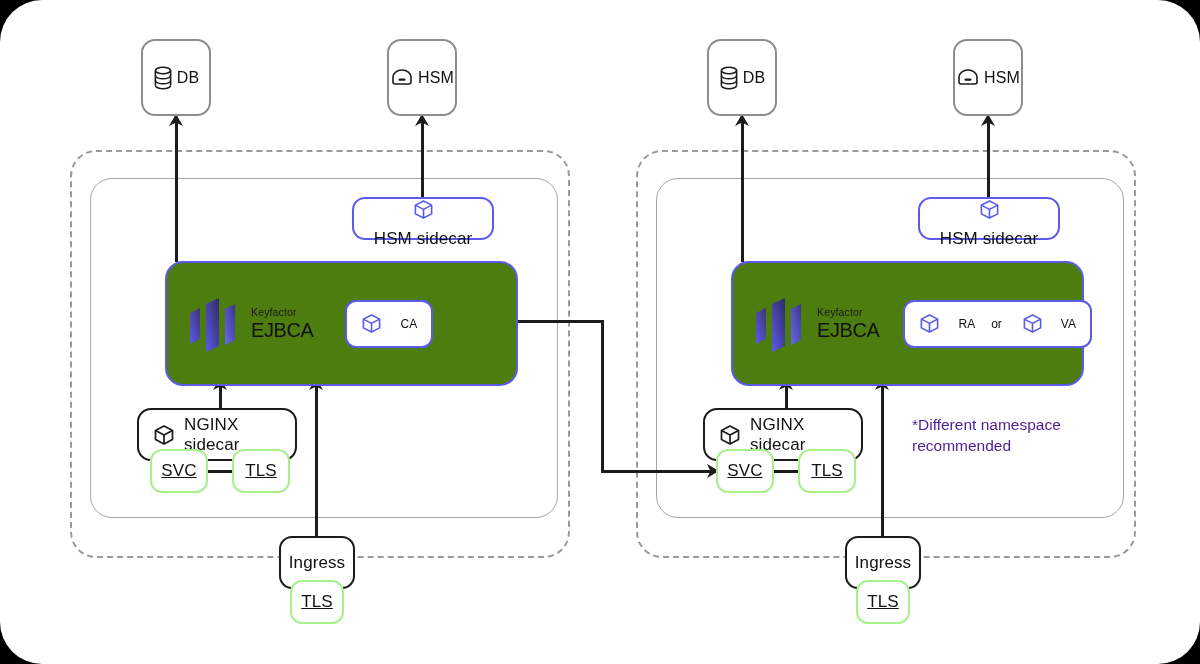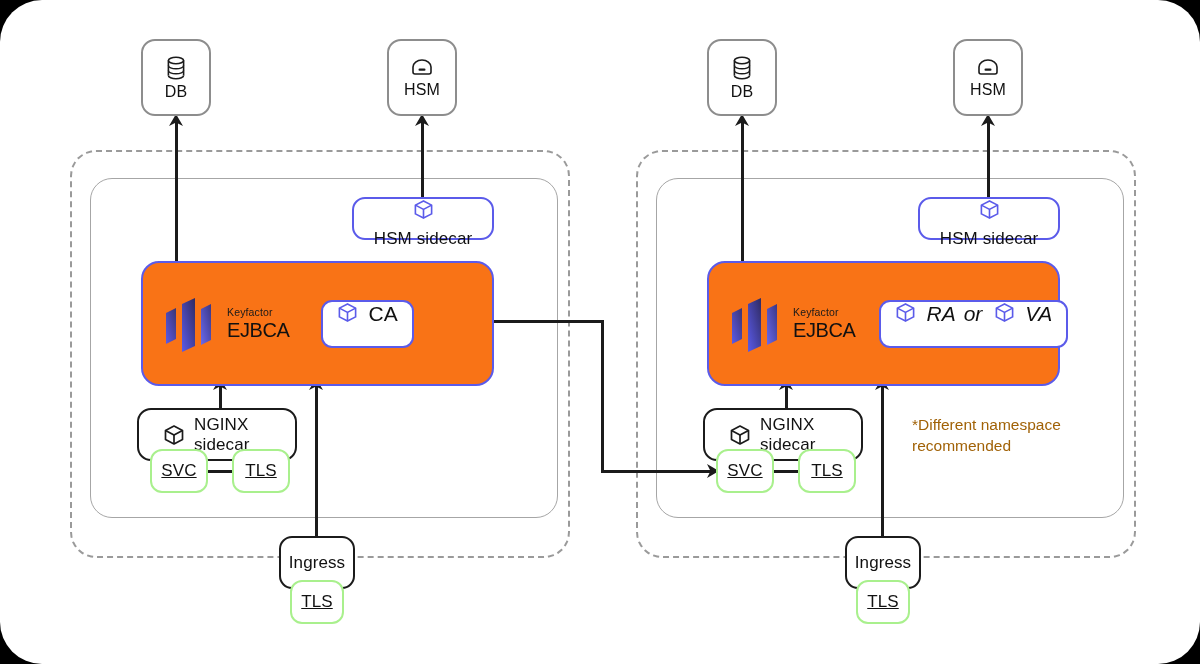--- a/index.html
+++ b/index.html
@@ -41,50 +41,51 @@
     font-size: 17px;
     color: #111111;
     letter-spacing: 0.1px;
   }
   .node-dark   { border: 2.4px solid #1b1b1b; }
   .node-gray   { border: 2.2px solid #8d8d8d; }
   .node-blue   { border: 2.4px solid #5b5bea; }
   .node-green  { border: 2.6px solid #a9f08d; text-decoration: underline; }
 
   .store-node {
-    flex-direction: column;
+    flex-direction: row;
     gap: 4px;
     font-size: 16px;
     border-radius: 14px;
   }
   .store-label { line-height: 1; }
 
   .sidecar-node {
     gap: 9px;
     padding: 0 14px;
     border-radius: 13px;
     font-size: 17px;
     justify-content: flex-start;
     flex-direction: column;
   }
   .nginx-node {
     gap: 9px;
-    padding: 0 24px;
+    padding: 0 14px;
     border-radius: 14px;
     font-size: 17px;
     justify-content: flex-start;
   }
 
   
   .ejbca-pod {
     border: 2.2px solid #5b5bea;
     border-radius: 18px;
-    background: #f97316;
+    background: #4d7c0f;
     display: flex;
     align-items: center;
+    margin-left: 24px;
   }
   .ejbca-brand {
     display: flex;
     align-items: center;
     gap: 14px;
   }
   .ejbca-wordmark { display: flex; flex-direction: column; justify-content: center; }
   .keyfactor-txt {
     font-size: 10.5px;
     color: #1a1a1a;
@@ -96,33 +97,33 @@
     font-size: 20px;
     color: #111111;
     line-height: 1;
     letter-spacing: -0.4px;
   }
   .role-chip {
     border: 2.4px solid #5b5bea;
     border-radius: 11px;
     background: #ffffff;
     display: flex;
-    align-items: flex-start;
+    align-items: center;
     justify-content: center;
-    gap: 10px;
-    font-size: 21px;
+    gap: 18px;
+    font-size: 12px;
     color: #111111;
     padding: 0 14px;
     height: 44px;
   }
   .role-chip .sep { margin: 0 -2px; }
 
   .note-text {
     font-size: 15.5px;
-    color: #a16207;
+    color: #4c1d95;
     line-height: 1.35;
     white-space: pre-line;
   }
 
   
   .conn { background: #1b1b1b; }
   .conn-v { width: 3px; }
   .conn-h { height: 3px; }
   svg.arrowhead { position: absolute; overflow: visible; }
 
@@ -344,21 +345,21 @@
           <path d="M1 18 L11 13 V44 L1 49 Z" fill="url(#kfg4)"></path>
           <path d="M17 9 L30 3 V51 L17 57 Z" fill="url(#kfg5)"></path>
           <path d="M36 14 L46 9 V45 L36 50 Z" fill="url(#kfg6)"></path>
         </svg>
       </span>
       <span class="ejbca-wordmark">
         <span class="keyfactor-txt">Keyfactor</span>
         <span class="ejbca-txt">EJBCA</span>
       </span>
     </div>
-    <div class="role-chip" style="margin-left:24px;font-style:italic;">
+    <div class="role-chip" style="margin-left:24px;">
       <span class="icon">
         <svg width="21" height="21" viewBox="0 0 22 22">
           <path d="M11 2 L19.5 6.4 V15.6 L11 20 L2.5 15.6 V6.4 Z" fill="none" stroke="#5b5bea" stroke-width="1.7" stroke-linejoin="round"></path>
           <path d="M2.5 6.4 L11 10.9 L19.5 6.4" fill="none" stroke="#5b5bea" stroke-width="1.7" stroke-linejoin="round"></path>
           <path d="M11 10.9 V20" fill="none" stroke="#5b5bea" stroke-width="1.7"></path>
         </svg>
       </span>
       <span>RA</span>
       <span class="sep">or</span>
       <span class="icon" style="margin-left:4px;">

